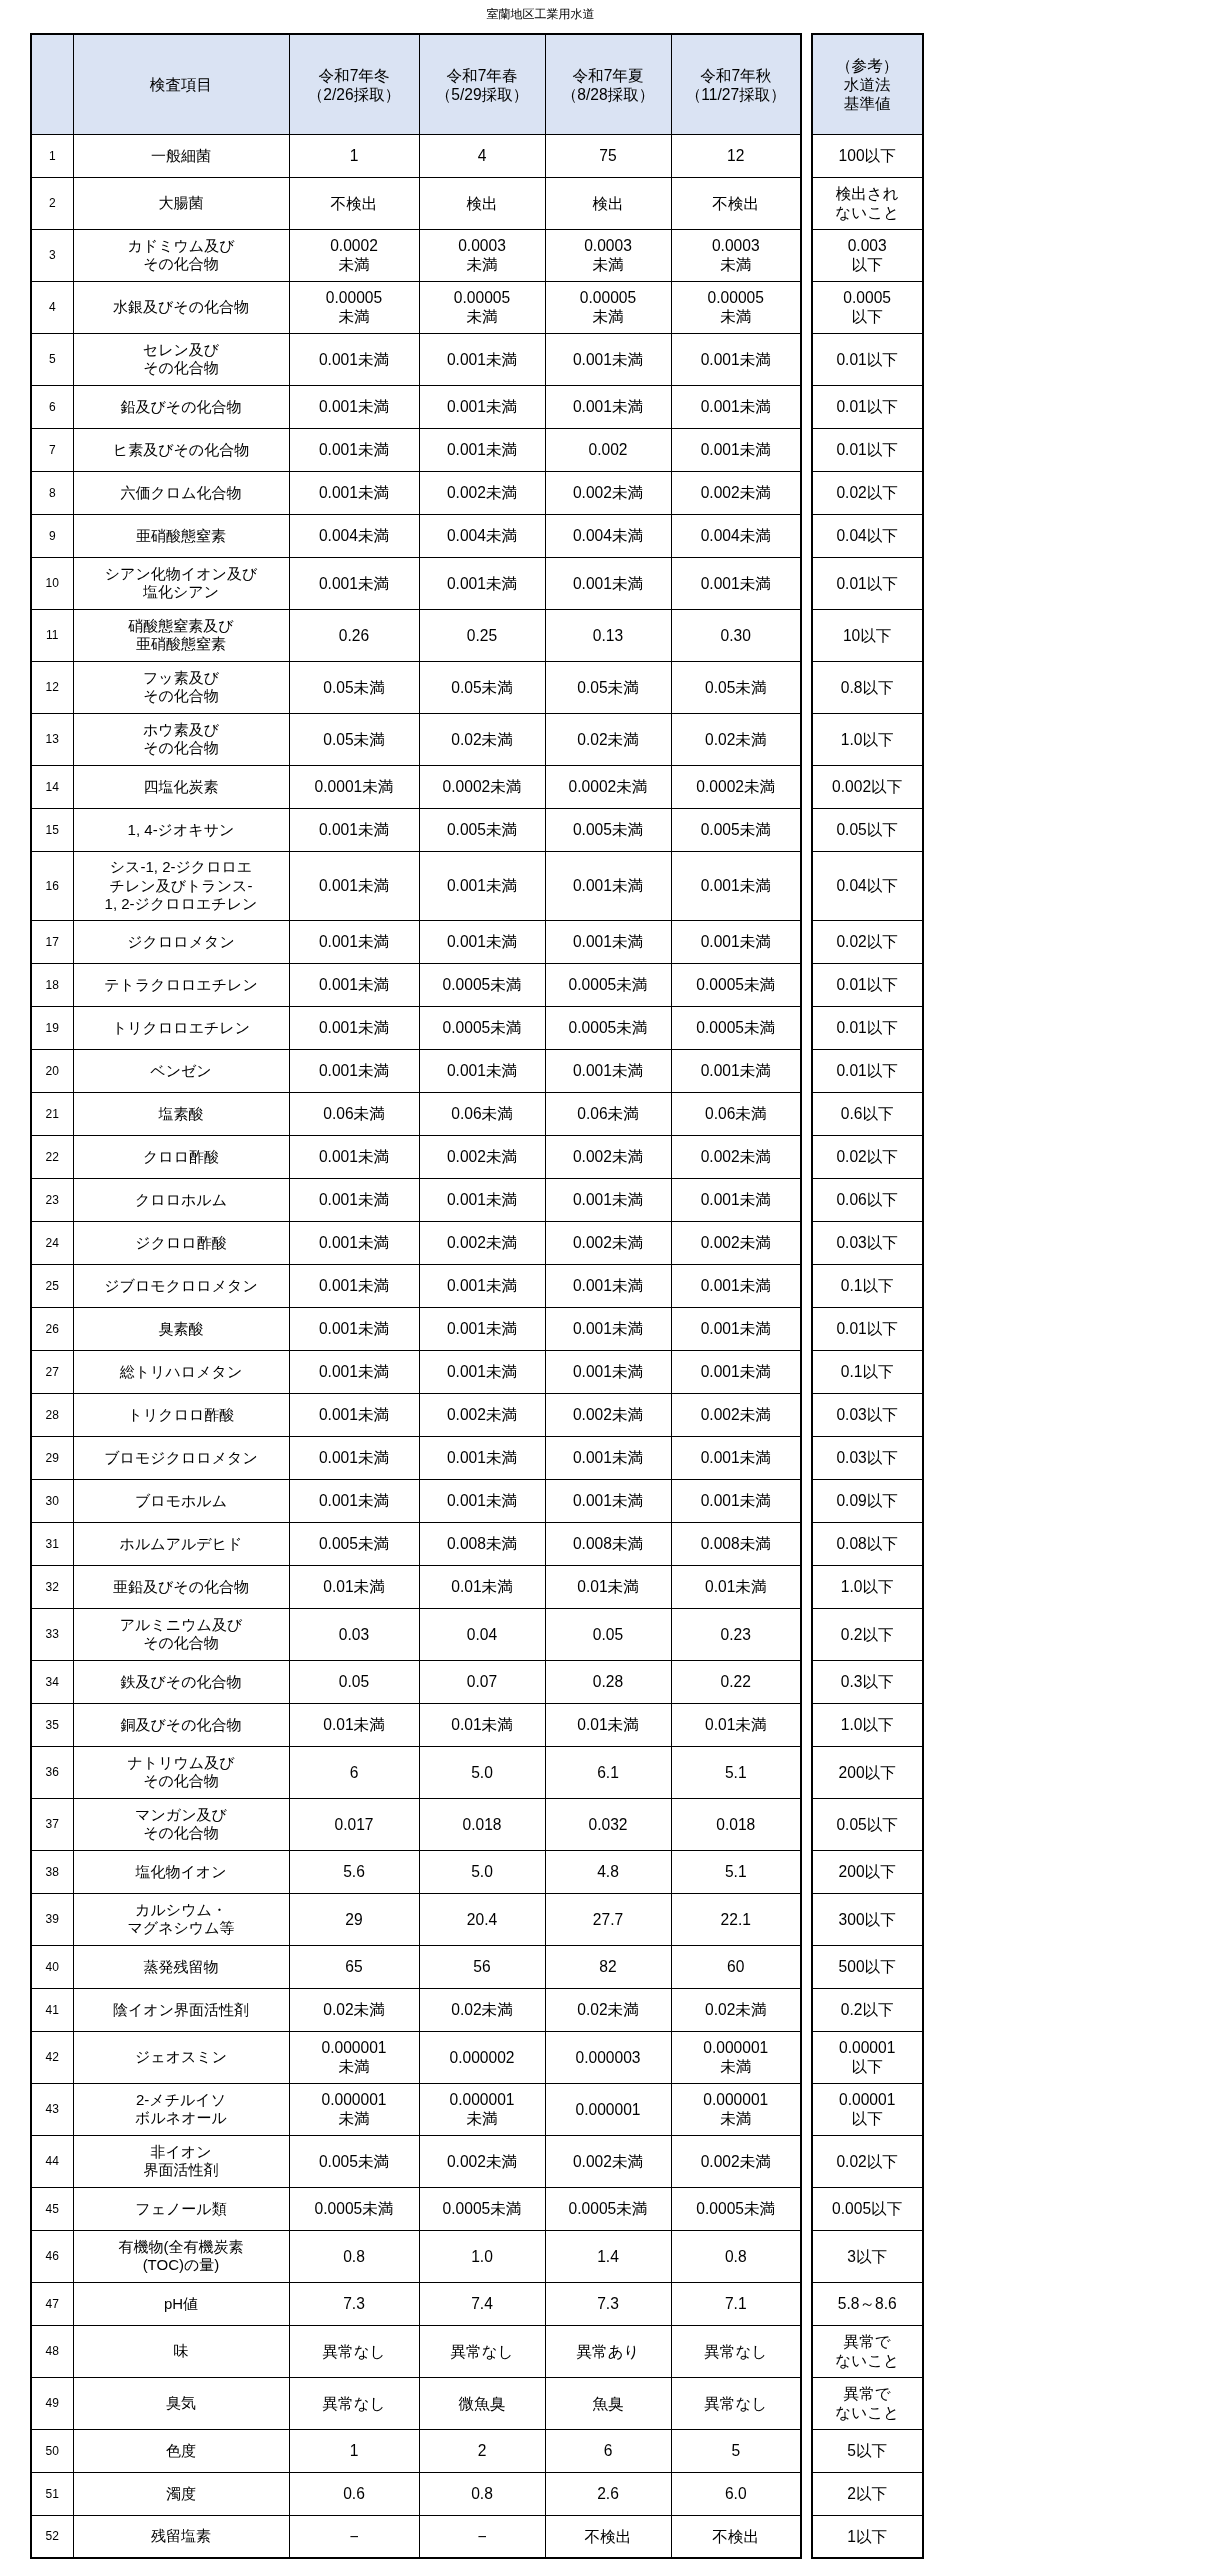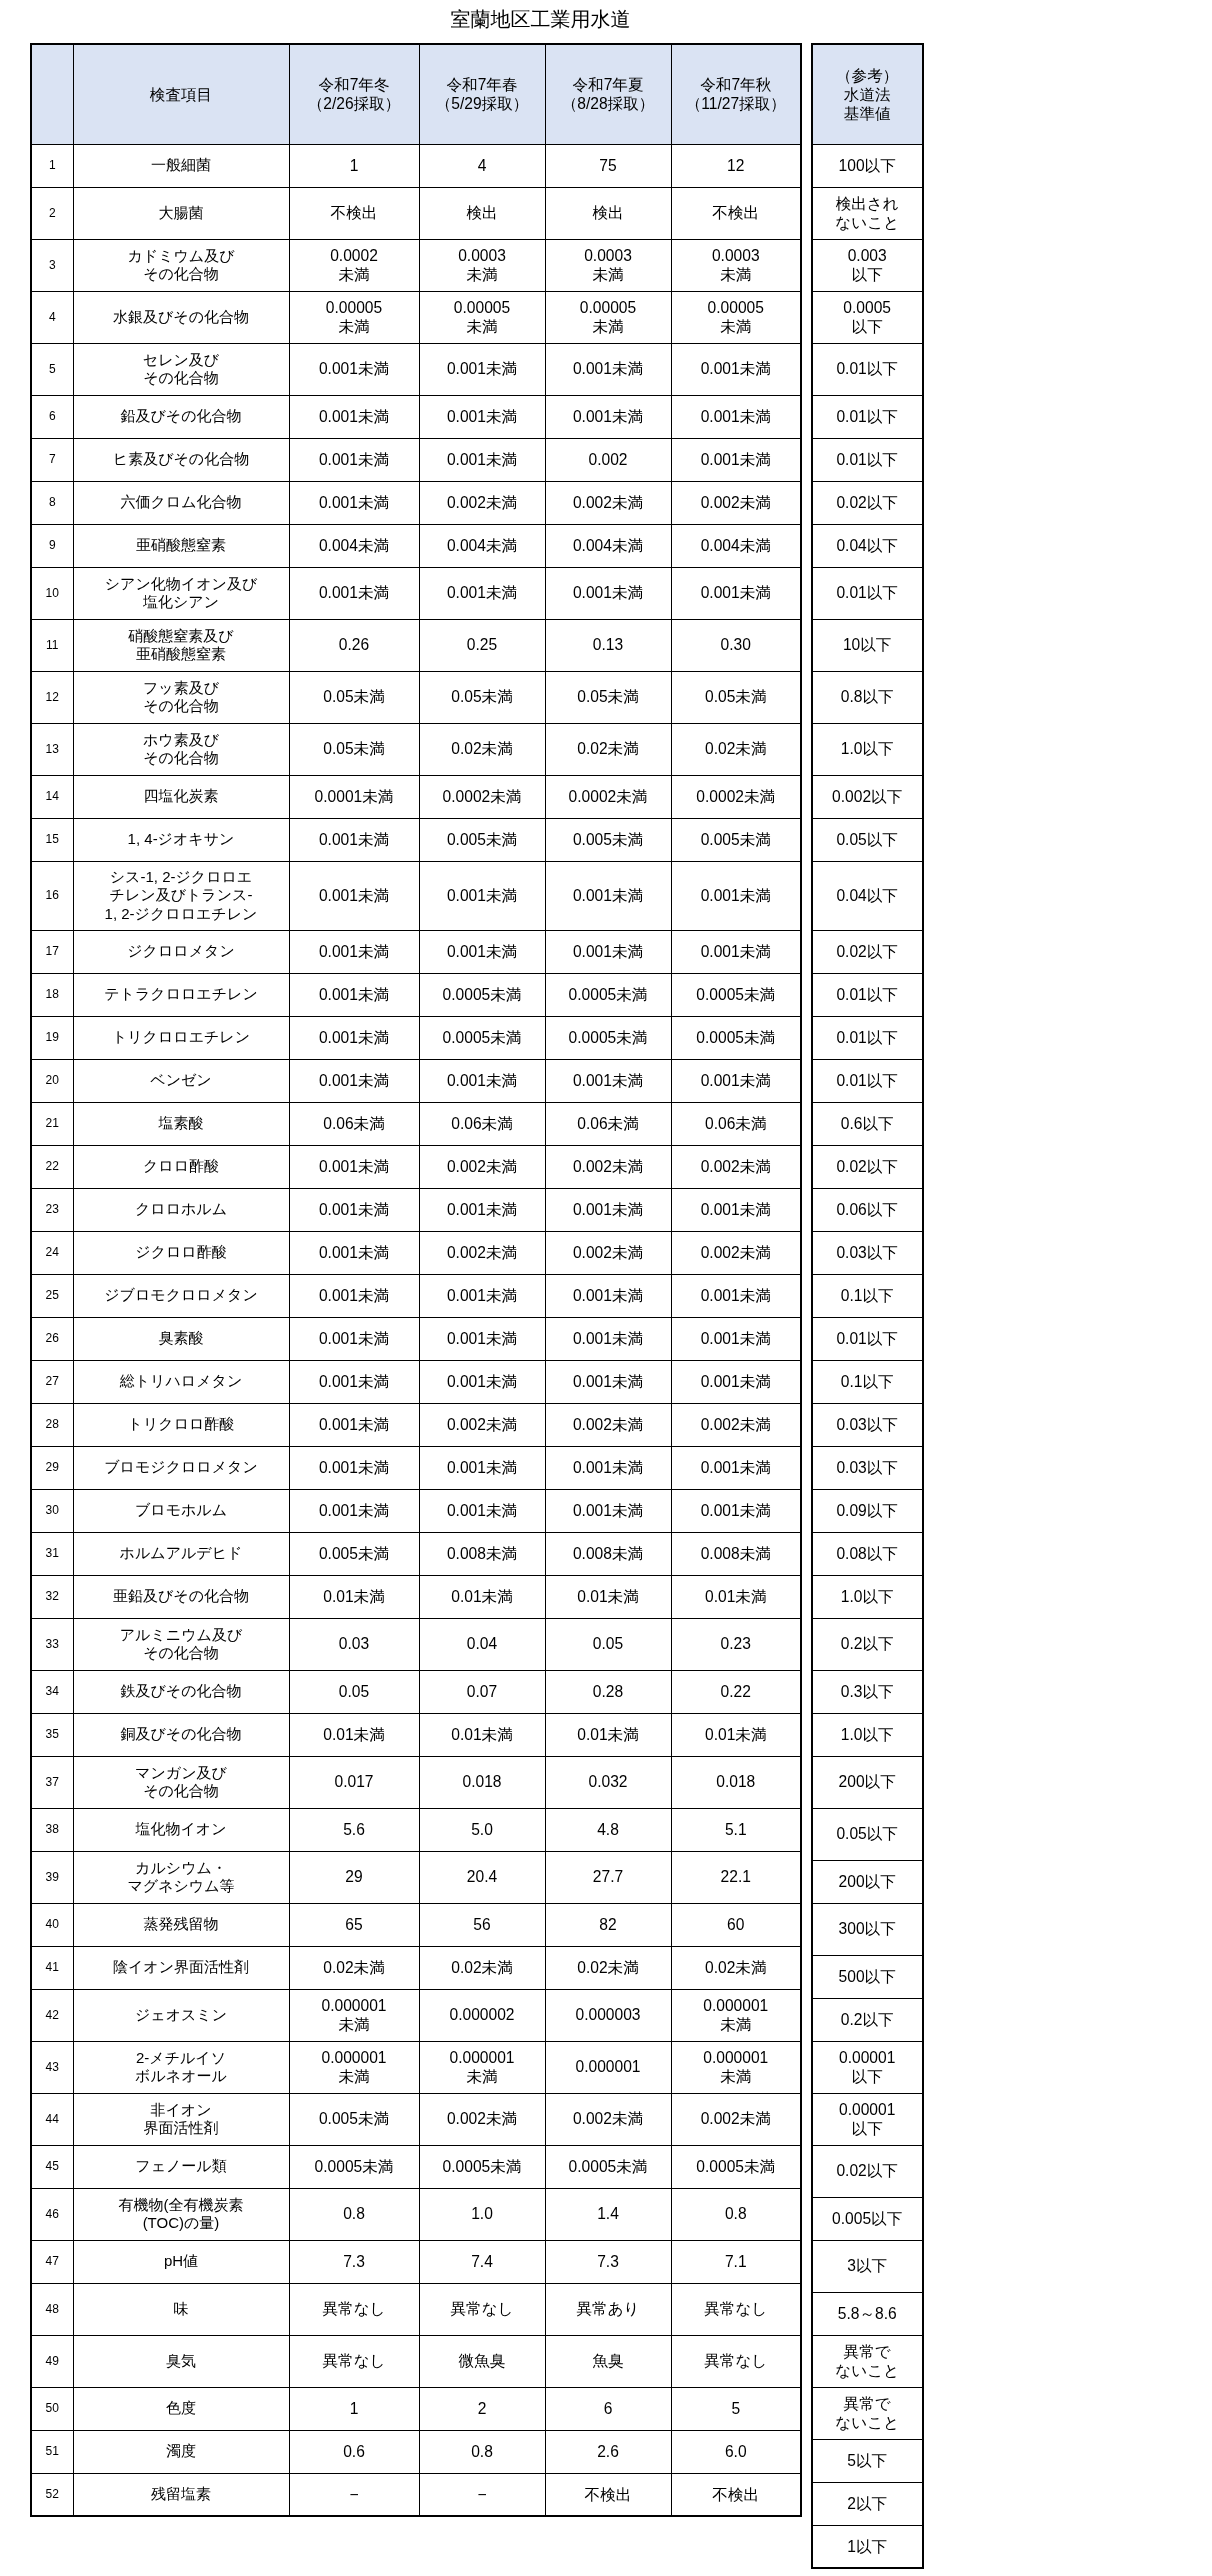--- a/index.html
+++ b/index.html
@@ -14,21 +14,21 @@
     min-height: 2576px;
     box-sizing: border-box;
     padding-top: 7px;
     padding-left: 30px;
   }
   .title {
     width: 899px;
     position: relative;
     left: 61px;
     text-align: center;
-    font-size: 20px;
+    font-size: 12px;
     line-height: 1.2;
     margin-bottom: 12px;
     white-space: pre-line;
   }
   .tables {
     display: flex;
     align-items: flex-start;
     gap: 8.7px;
   }
   table {
@@ -380,20 +380,29 @@
   </tr>
           <tr style="height: 43px;">
     <td class="c-no">35</td>
     <td class="c-item">銅及びその化合物</td>
     <td class="c-val">0.01未満</td>
     <td class="c-val">0.01未満</td>
     <td class="c-val">0.01未満</td>
     <td class="c-val">0.01未満</td>
   </tr>
           <tr style="height: 52px;">
+    <td class="c-no">36</td>
+    <td class="c-item">ナトリウム及び
+その化合物</td>
+    <td class="c-val">6</td>
+    <td class="c-val">5.0</td>
+    <td class="c-val">6.1</td>
+    <td class="c-val">5.1</td>
+  </tr>
+          <tr style="height: 52px;">
     <td class="c-no">37</td>
     <td class="c-item">マンガン及び
 その化合物</td>
     <td class="c-val">0.017</td>
     <td class="c-val">0.018</td>
     <td class="c-val">0.032</td>
     <td class="c-val">0.018</td>
   </tr>
           <tr style="height: 43px;">
     <td class="c-no">38</td>

